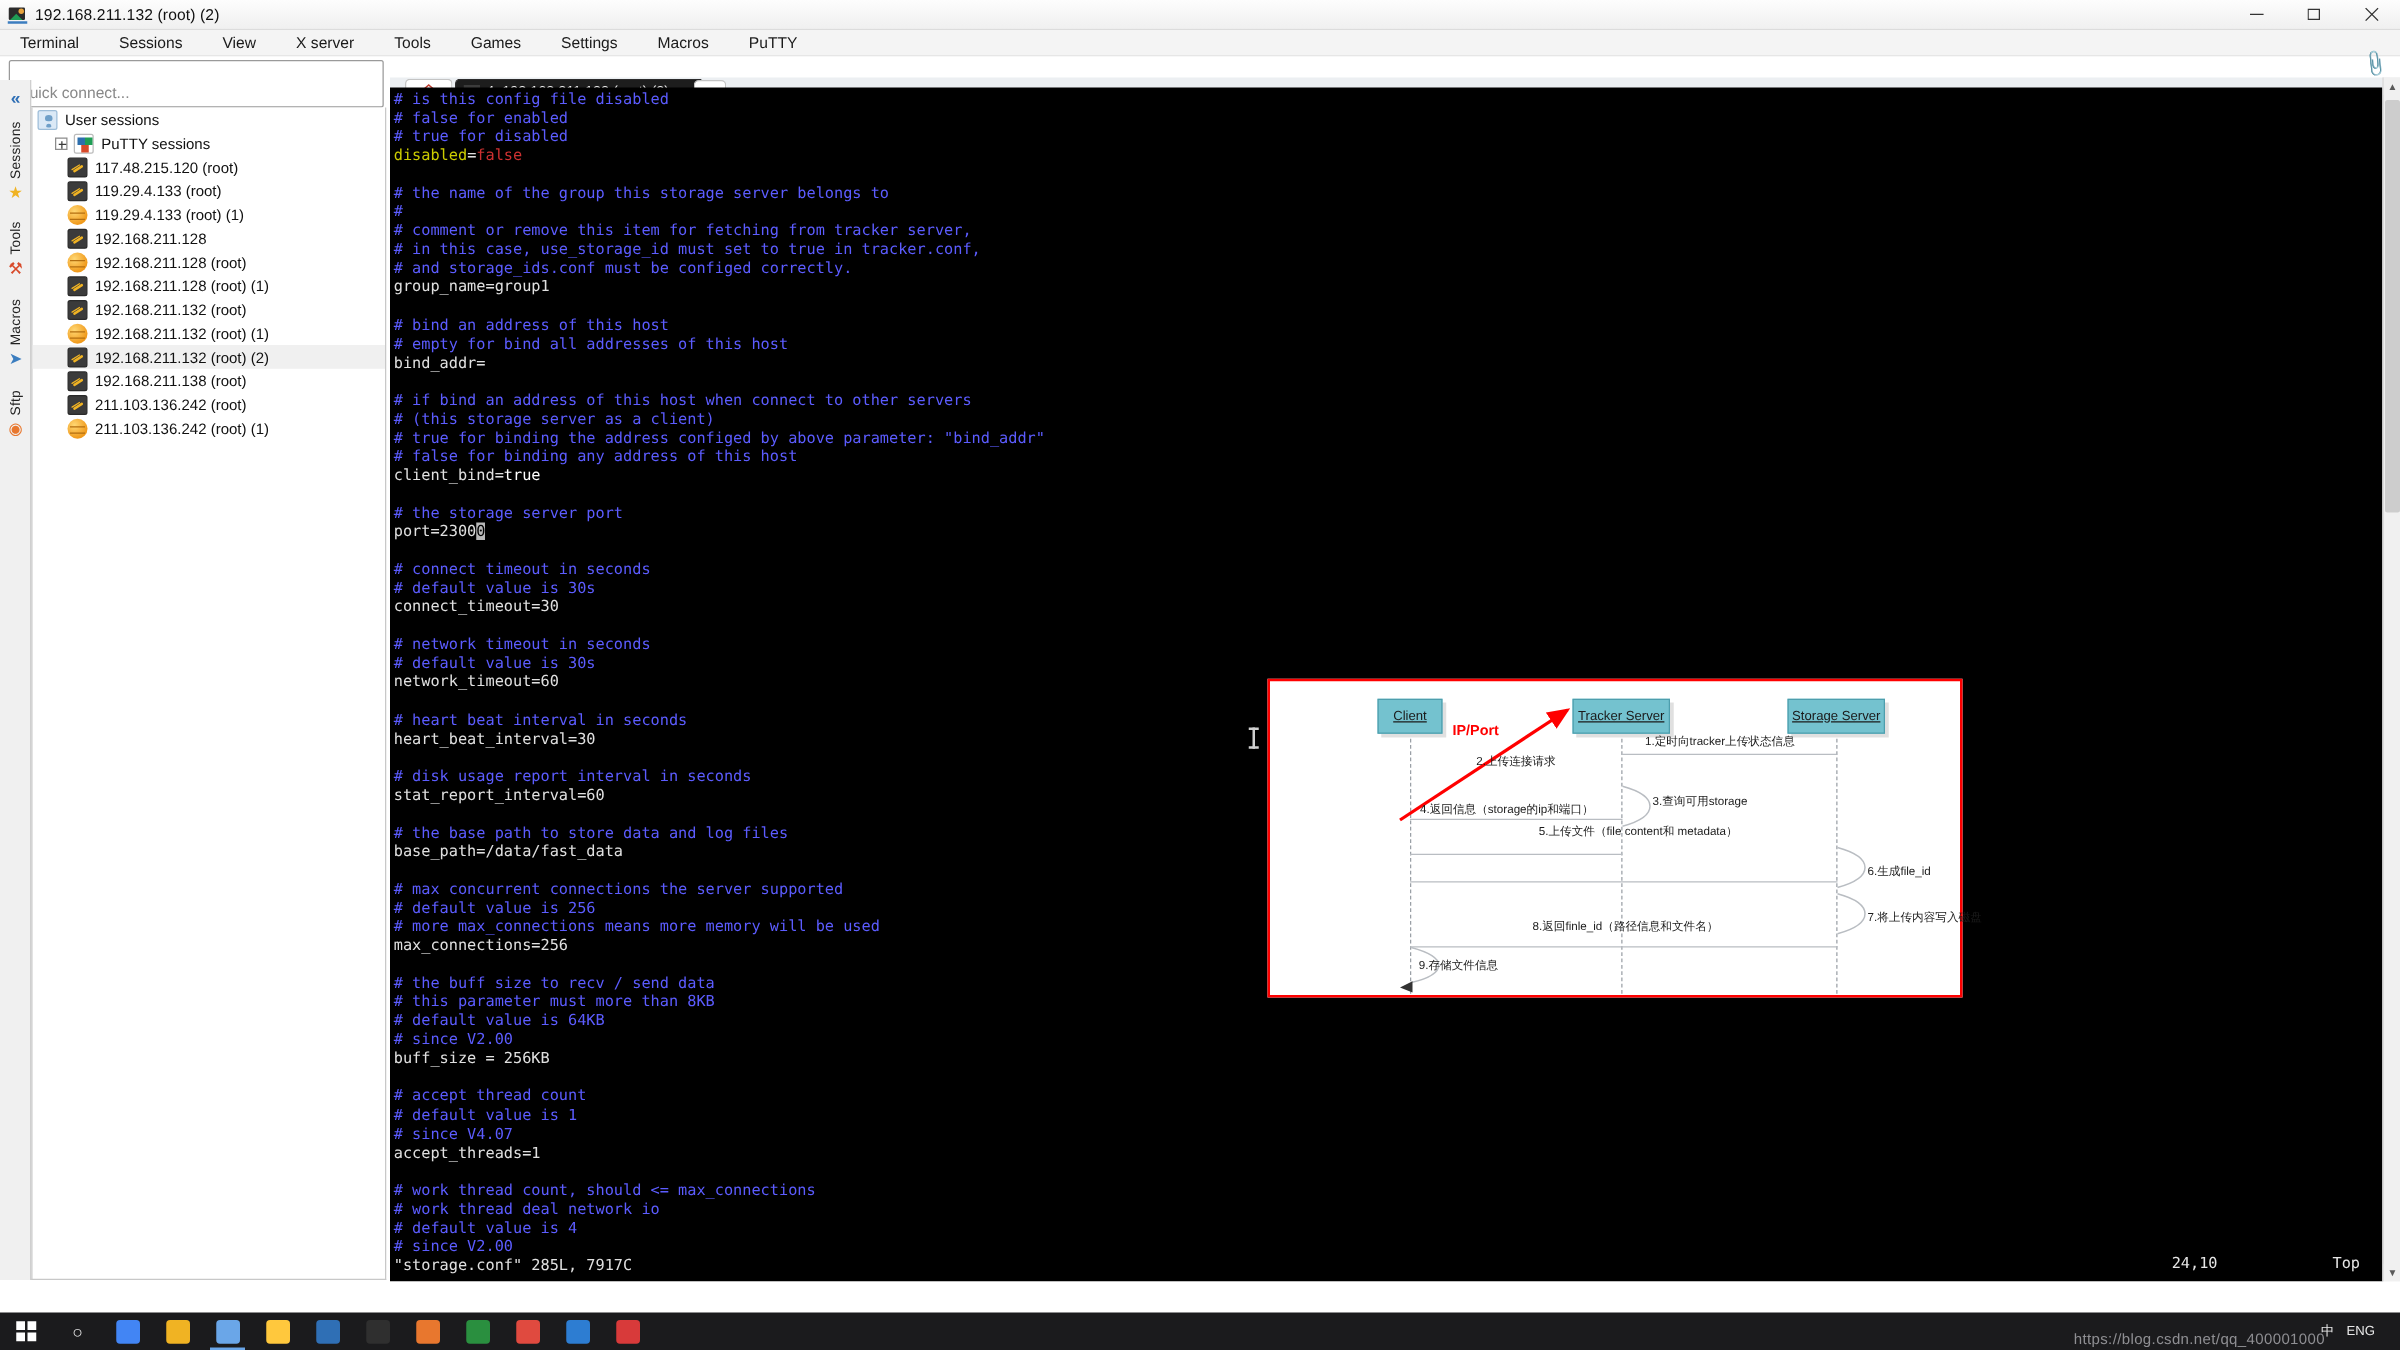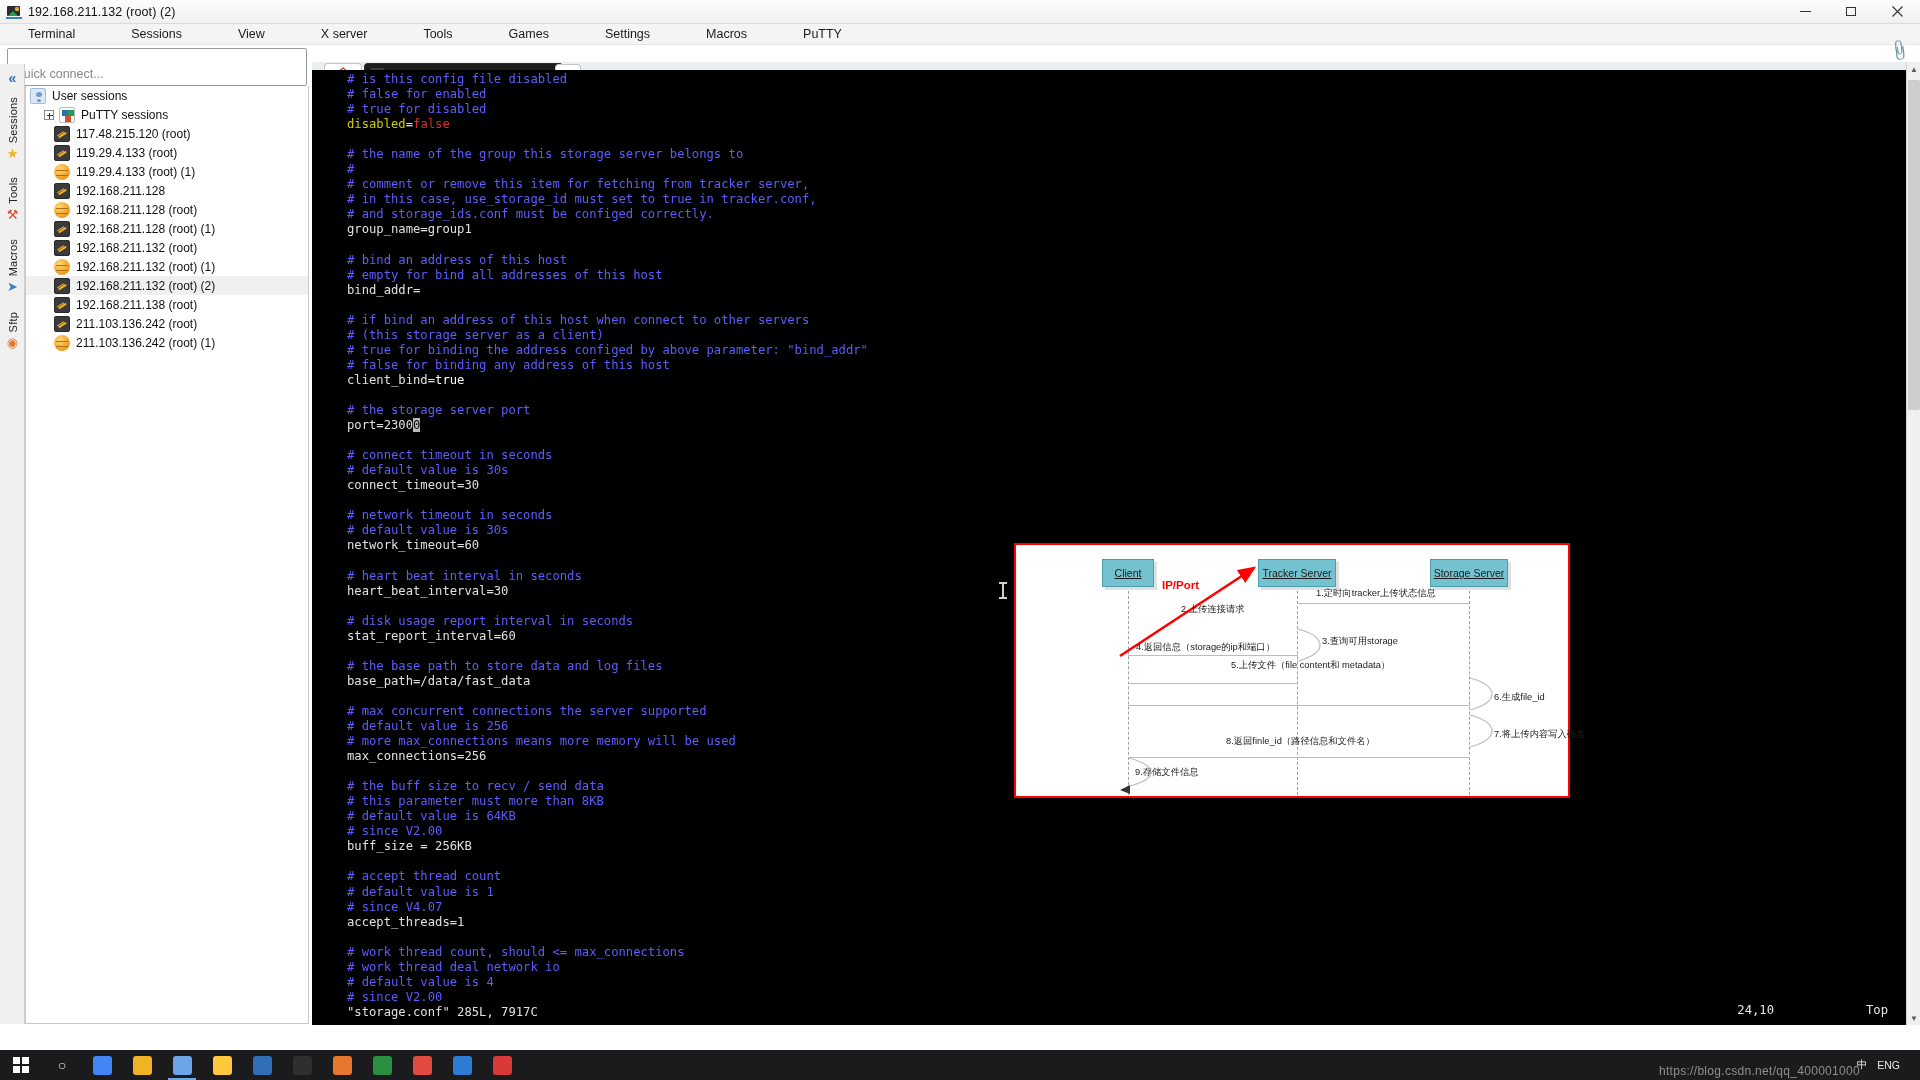--- a/index.html
+++ b/index.html
@@ -31,21 +31,21 @@
   }
   .tb-btn svg { display: block; }
 
   
   .menubar {
     position: absolute; left: 0; top: 24px; width: 1920px; height: 21px;
     background: #f4f4f4; display: flex; align-items: center;
     border-bottom: 1px solid #e6e6e6;
   }
   .menuitem {
-    font-size: 12.5px; color: #1a1a1a; padding: 2px 28px; line-height: 15px;
+    font-size: 12.5px; color: #1a1a1a; padding: 2px 16px; line-height: 15px;
     white-space: nowrap;
   }
 
   
   .quickconnect {
     position: absolute; left: 7px; top: 48px; width: 300px; height: 20px;
     background: #ffffff; border: 1px solid #9a9a9a; border-radius: 2px;
     font-size: 12.5px; color: #888; padding: 18px 6px; line-height: 15px;
   }
 
@@ -159,21 +159,20 @@
   
   .terminal {
     position: absolute; left: 312px; top: 70px; width: 1594px; height: 955px;
     background: #000000; overflow: hidden;
   }
   .term-text {
     position: absolute; left: 3px; top: 2px; right: 0; bottom: 0;
     font-family: "DejaVu Sans Mono", "Liberation Mono", monospace;
     font-size: 12.2px; line-height: 15.05px; white-space: pre;
     color: #d8d8d8;
-    margin-left: 32px;
   }
   .c-comment { color: #5c5cff; }
   .c-key     { color: #cdcd00; }
   .c-val-red { color: #cd3131; }
   .c-green   { color: #ffffff; }
   .c-plain   { color: #e0e0e0; }
   .cursor {
     background: #b8b8b8; color: #000000;
   }
   .mouse-caret {

